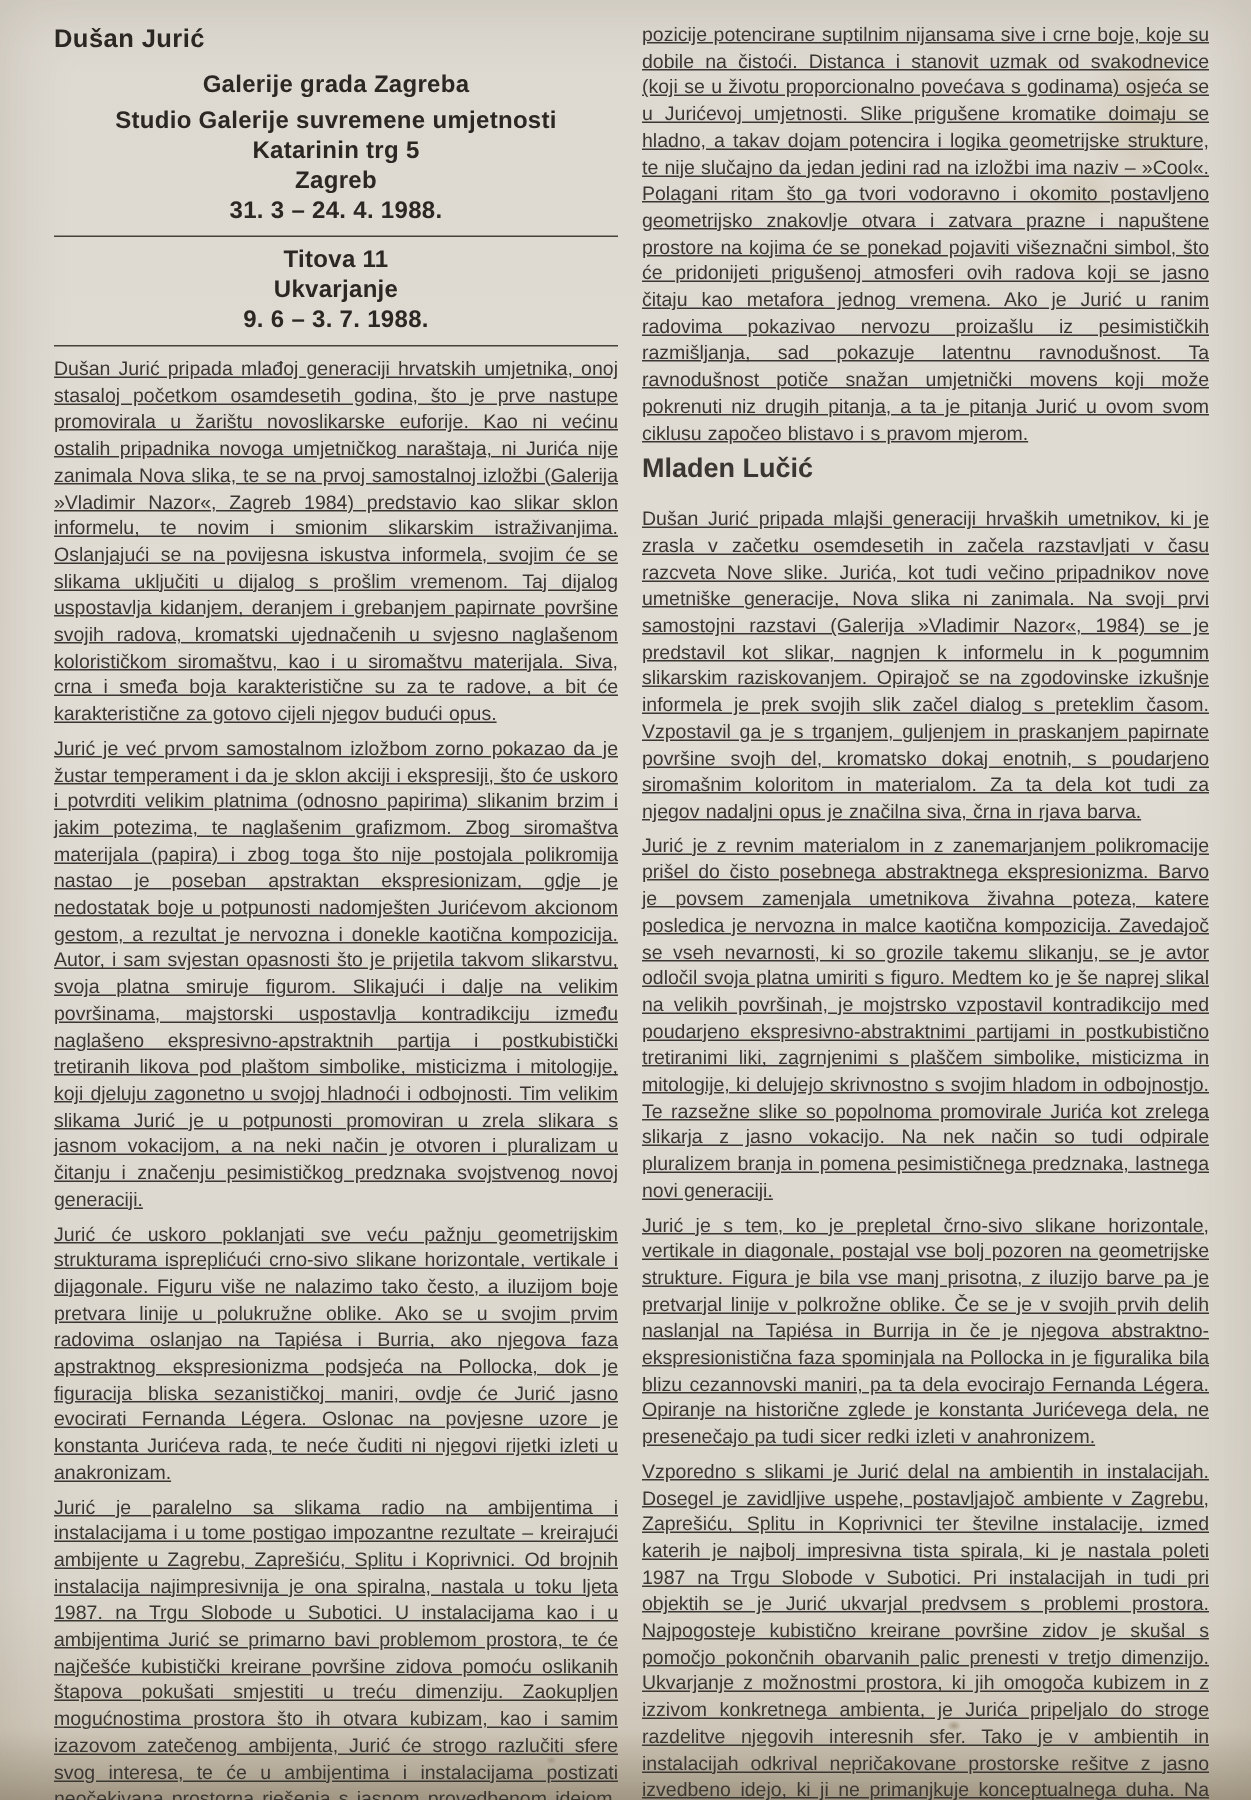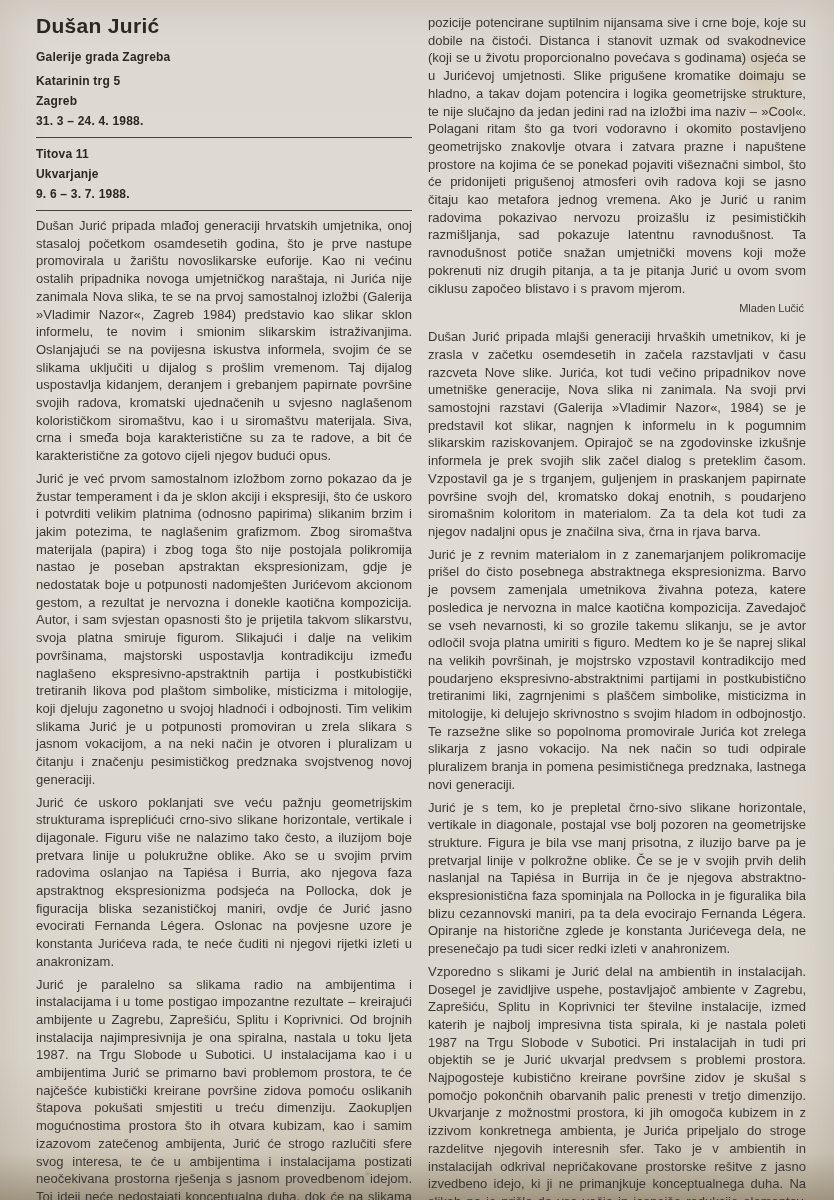--- a/index.html
+++ b/index.html
@@ -29,59 +29,61 @@
   }
   .stain-d {
     left: 363px; top: 1170px; width: 9px; height: 7px; border-radius: 50%;
     background: radial-gradient(closest-side, rgba(115, 100, 70, 0.35), rgba(115, 100, 70, 0) 80%);
   }
   .col { position: absolute; }
   .col-left  { left: 36px;  top: 16px; width: 376px; }
   .col-right { left: 428px; top: 12px; width: 378px; }
 
   .artist {
-    font-size: 21px; font-weight: bold; color: #2b2824;
+    font-size: 17px; font-weight: bold; color: #2b2824;
     line-height: 20px; margin: 0 0 11px 0; letter-spacing: 0.3px;
   }
   .venue-line {
-    font-size: 12px; font-weight: bold; color: #2b2824;
-    line-height: 20px; letter-spacing: 0.2px;
+    font-size: 16px; font-weight: bold; color: #2b2824;
+    line-height: 20px; letter-spacing: 0.2px; text-align: center;
   }
   .venue-line.gap-after { margin-bottom: 4px; }
   .rule {
     border: 0; border-top: 1.6px solid #45423c;
     margin: 6px 0 6px 0; height: 0;
   }
   p.body {
     font-size: 13px; line-height: 17.7px;
     text-align: justify;
     margin: 0 0 5px 0;
     word-spacing: 0.04em;
+    text-decoration: underline;
   }
   .col-right p.body:first-child { margin-top: 2px; }
   .signature {
-    font-size: 11px; text-align: right;
-    margin: 1px 2px 14px 0; color: #3a3733;
+    font-size: 18px; 
+    margin: 1px 2px 14px 0; color: #3a3733; font-weight: bold;
   }
 </style>
 </head>
 <body>
 
 <div class="page">
 
   <div class="stain stain-a"></div>
   <div class="stain stain-b"></div>
   <div class="stain stain-c"></div>
   <div class="stain stain-d"></div>
 
   <div class="col col-left">
     <div class="artist">Dušan Jurić</div>
 
     <div>
       <div class="venue-line gap-after">Galerije grada Zagreba</div>
+      <div class="venue-line">Studio Galerije suvremene umjetnosti</div>
       <div class="venue-line">Katarinin trg 5</div>
       <div class="venue-line">Zagreb</div>
       <div class="venue-line">31. 3 – 24. 4. 1988.</div>
     </div>
 
     <div class="rule"></div>
 
     <div>
       <div class="venue-line">Titova 11</div>
       <div class="venue-line">Ukvarjanje</div>

